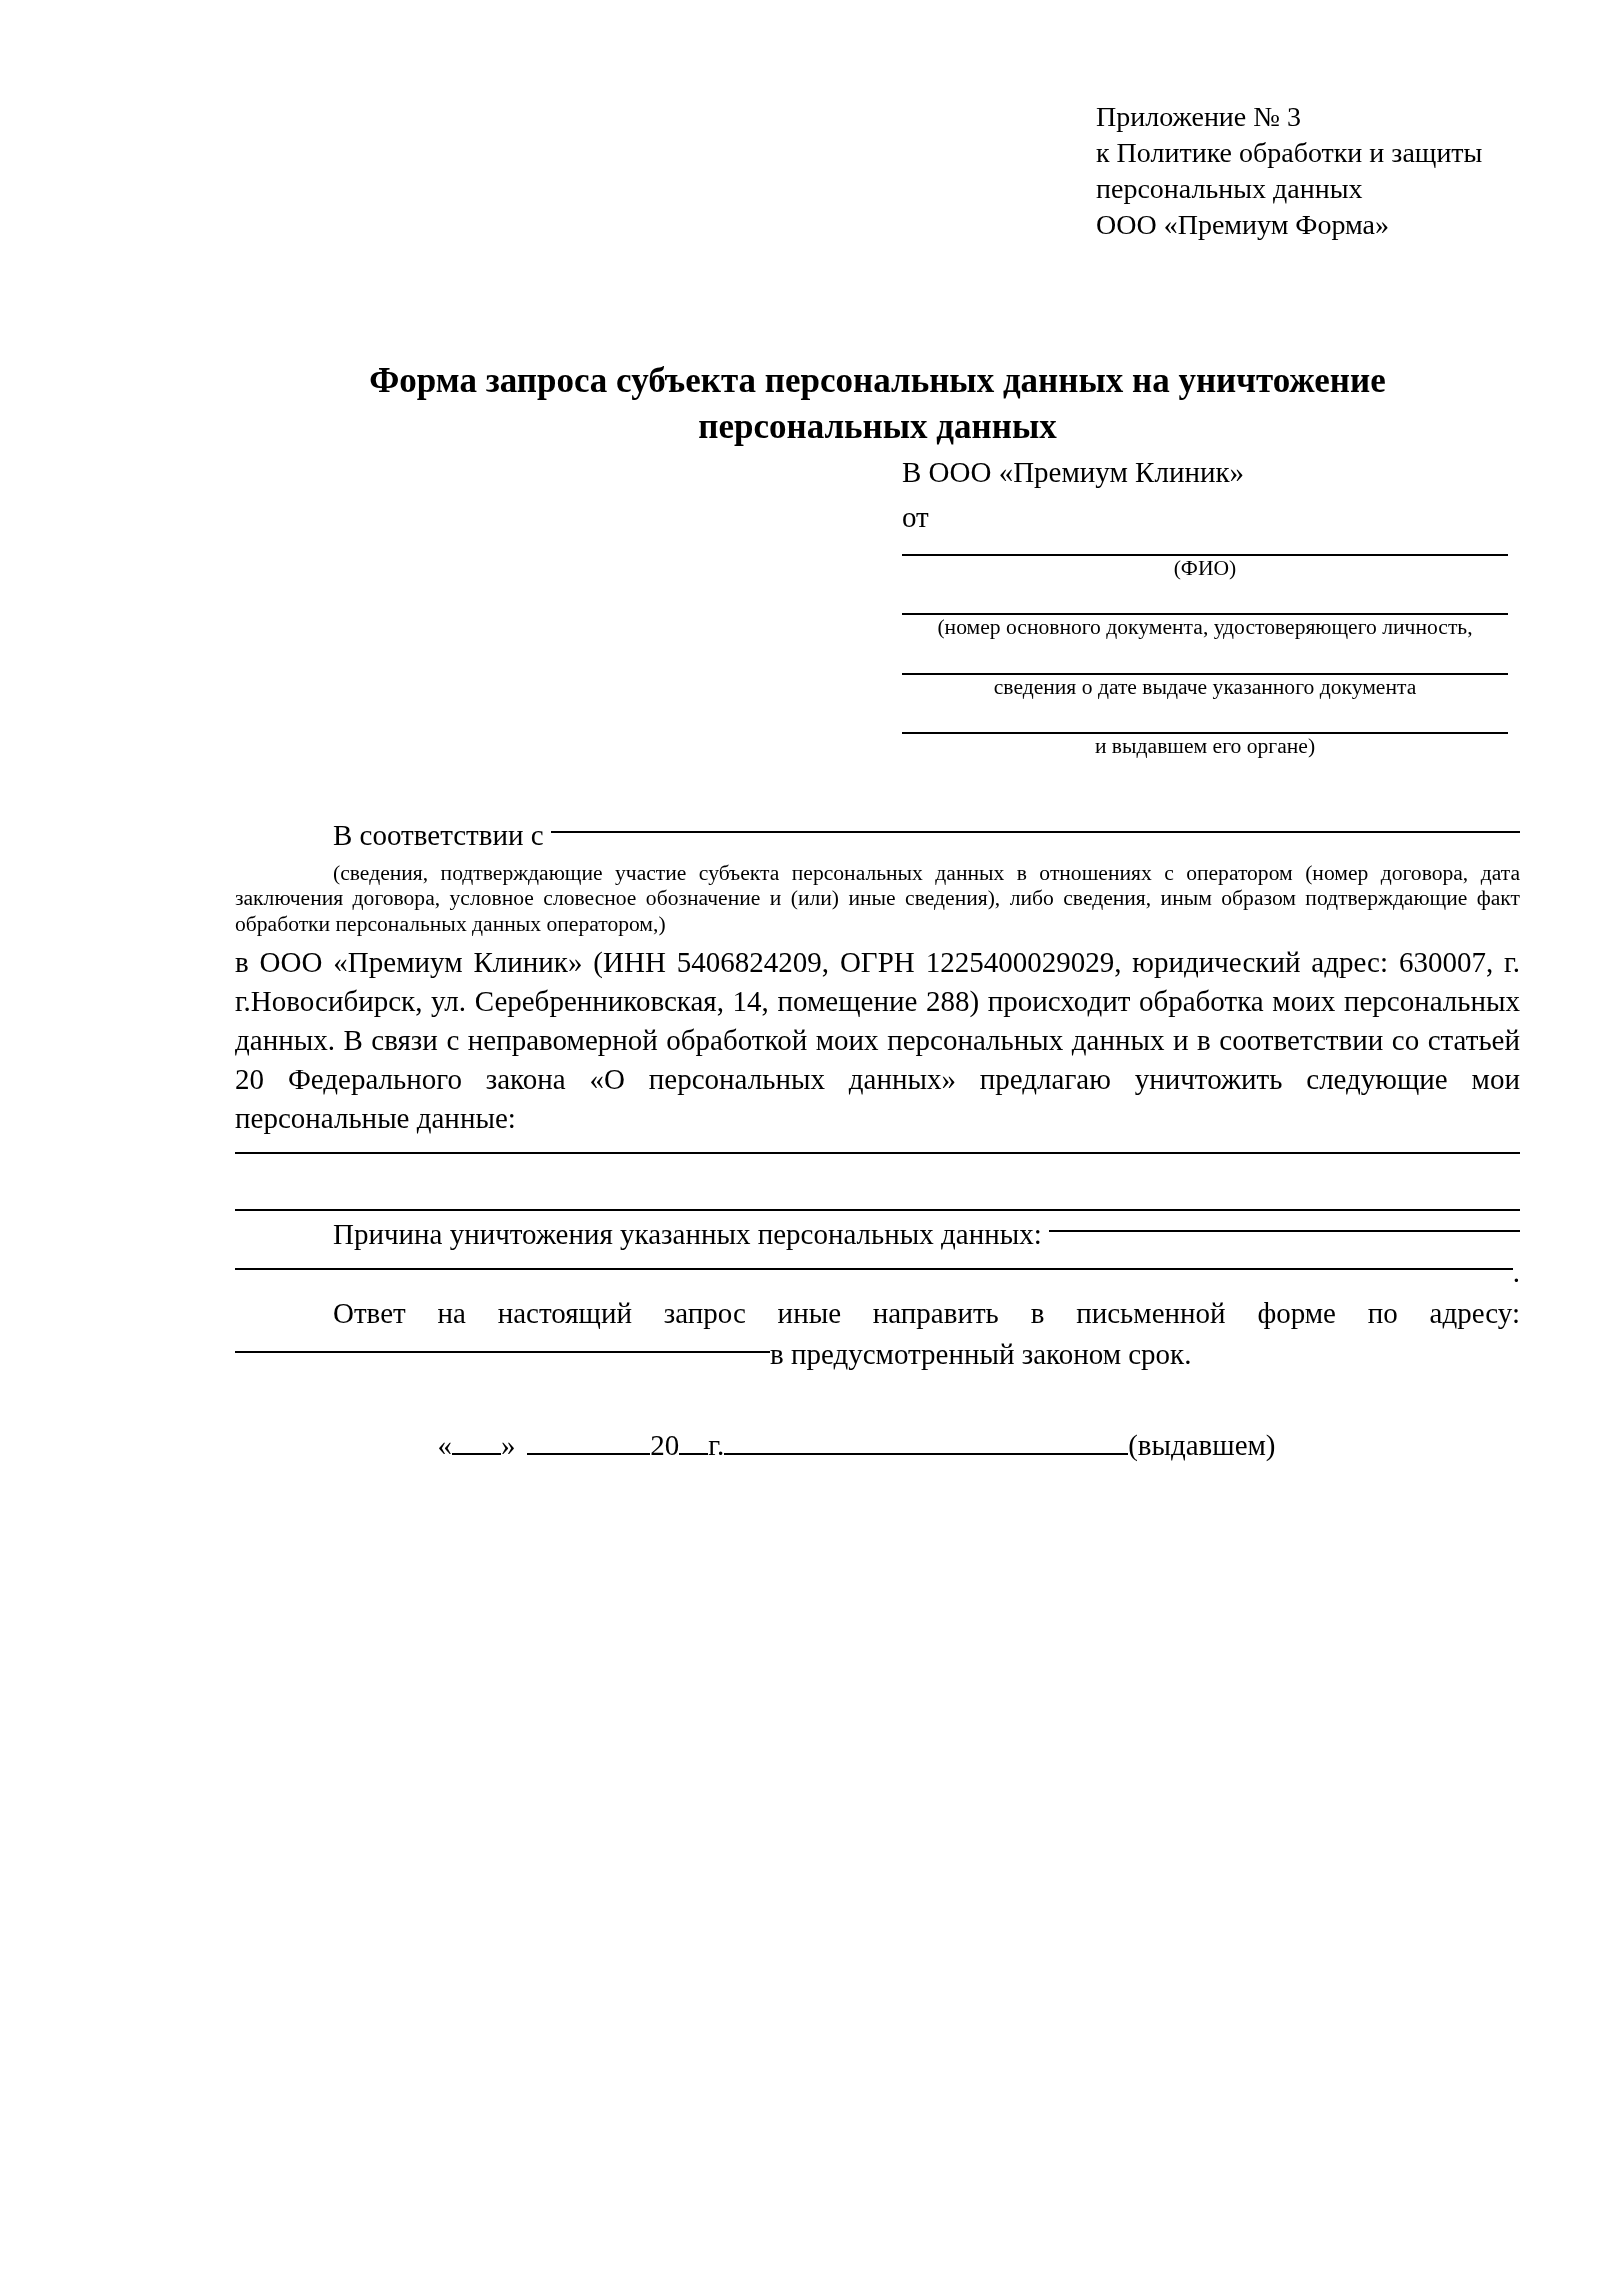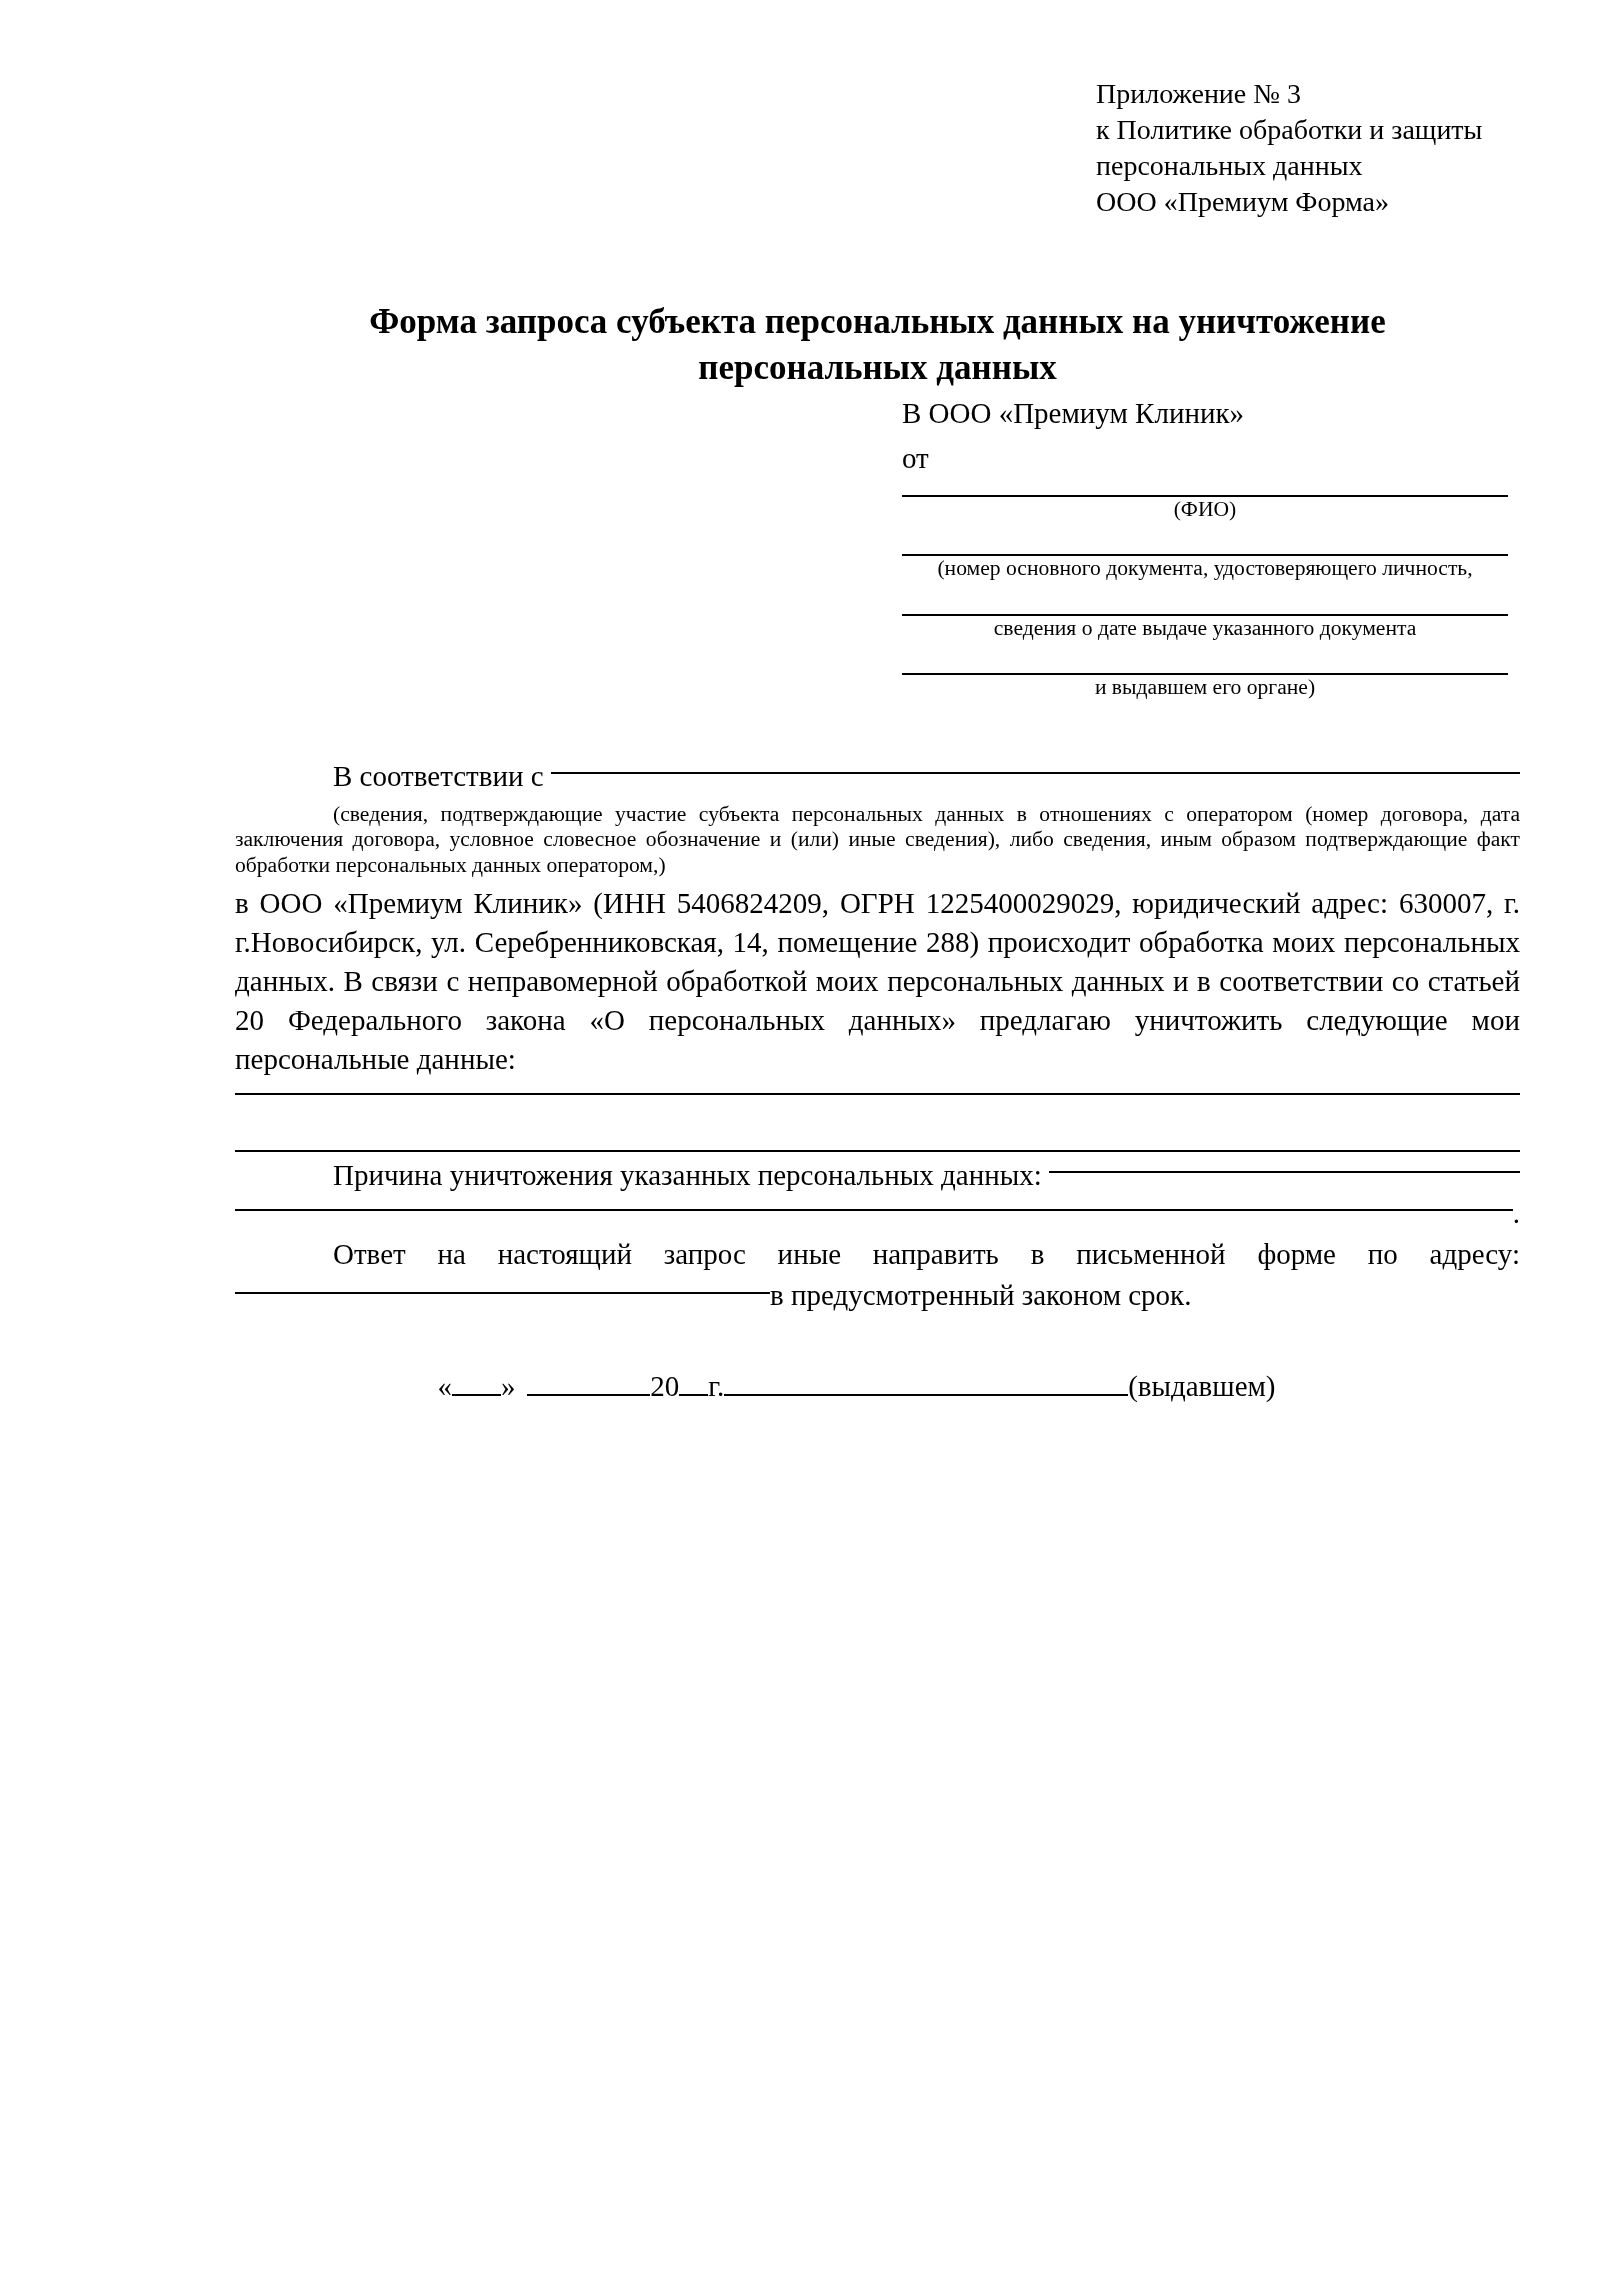--- a/index.html
+++ b/index.html
@@ -1,29 +1,29 @@
 <!DOCTYPE html>
 <html><head>
 <meta charset="utf-8">
 <style>
   html, body { margin: 0; padding: 0; background: #ffffff; }
   .page {
     width: 1621px; height: 2294px;
     background: #ffffff; color: #000000;
     font-family: "Liberation Serif", "DejaVu Serif", serif;
     box-sizing: border-box;
-    padding-top: 76px;
+    padding-top: 99px;
     overflow: hidden;
   }
   .content { margin-left: 235px; margin-right: 101px; }
 
   .appendix { margin-left: 861px; font-size: 28px; line-height: 36px; }
 
   .title {
-    margin-top: 79px;
+    margin-top: 115px;
     text-align: center;
     font-size: 35px; font-weight: bold; line-height: 46px;
   }
 
   .addr { margin-left: 667px; width: 606px; font-size: 29px; }
   .addr-line { line-height: 45px; }
   .field { border-bottom: 2px solid #000; }
   .f1 { height: 13.7px; }
   .f2, .f3, .f4 { height: 33px; }
   .caption { font-size: 21.6px; line-height: 24.5px; text-align: center; }

